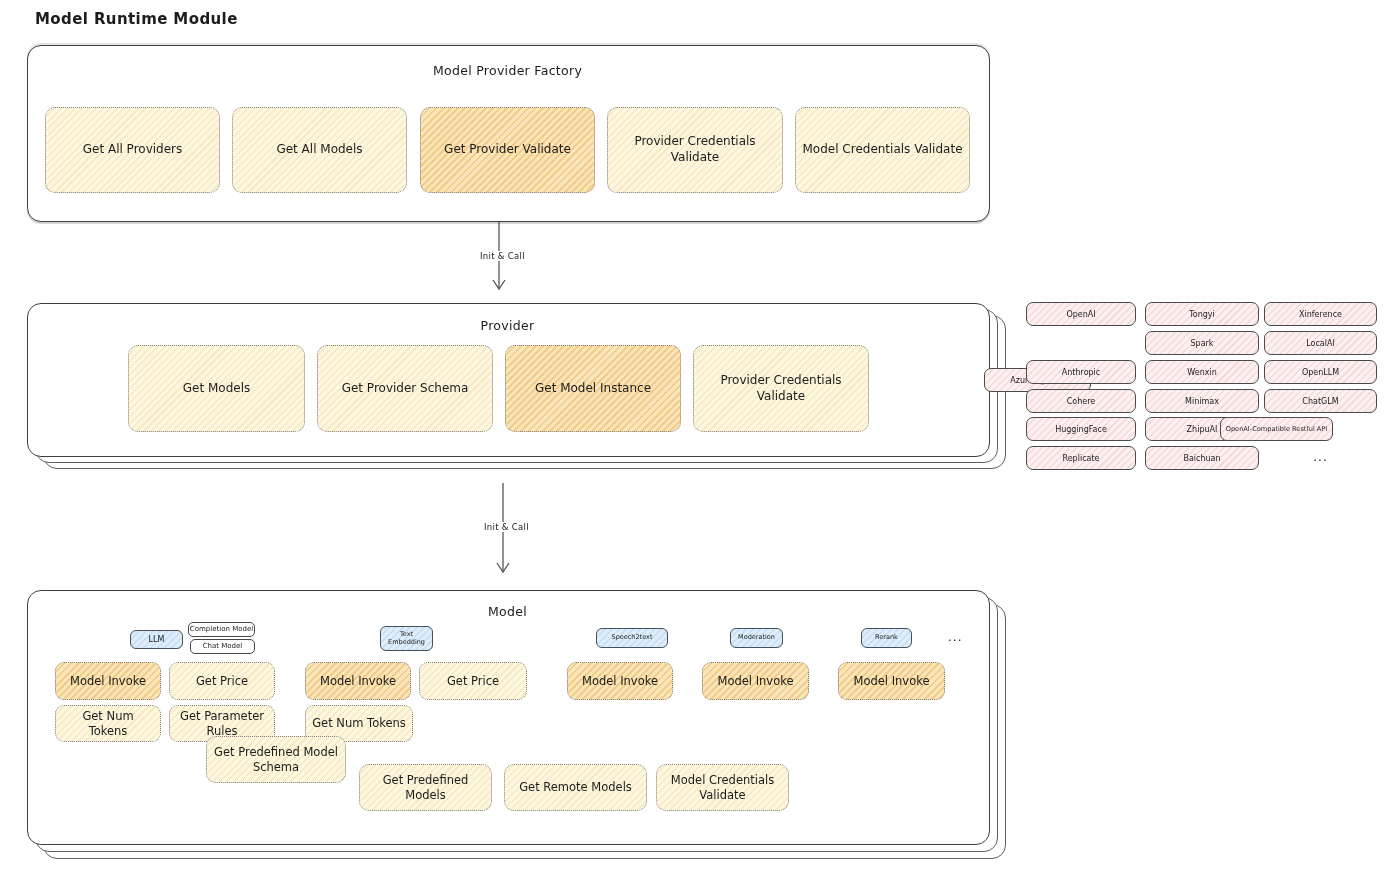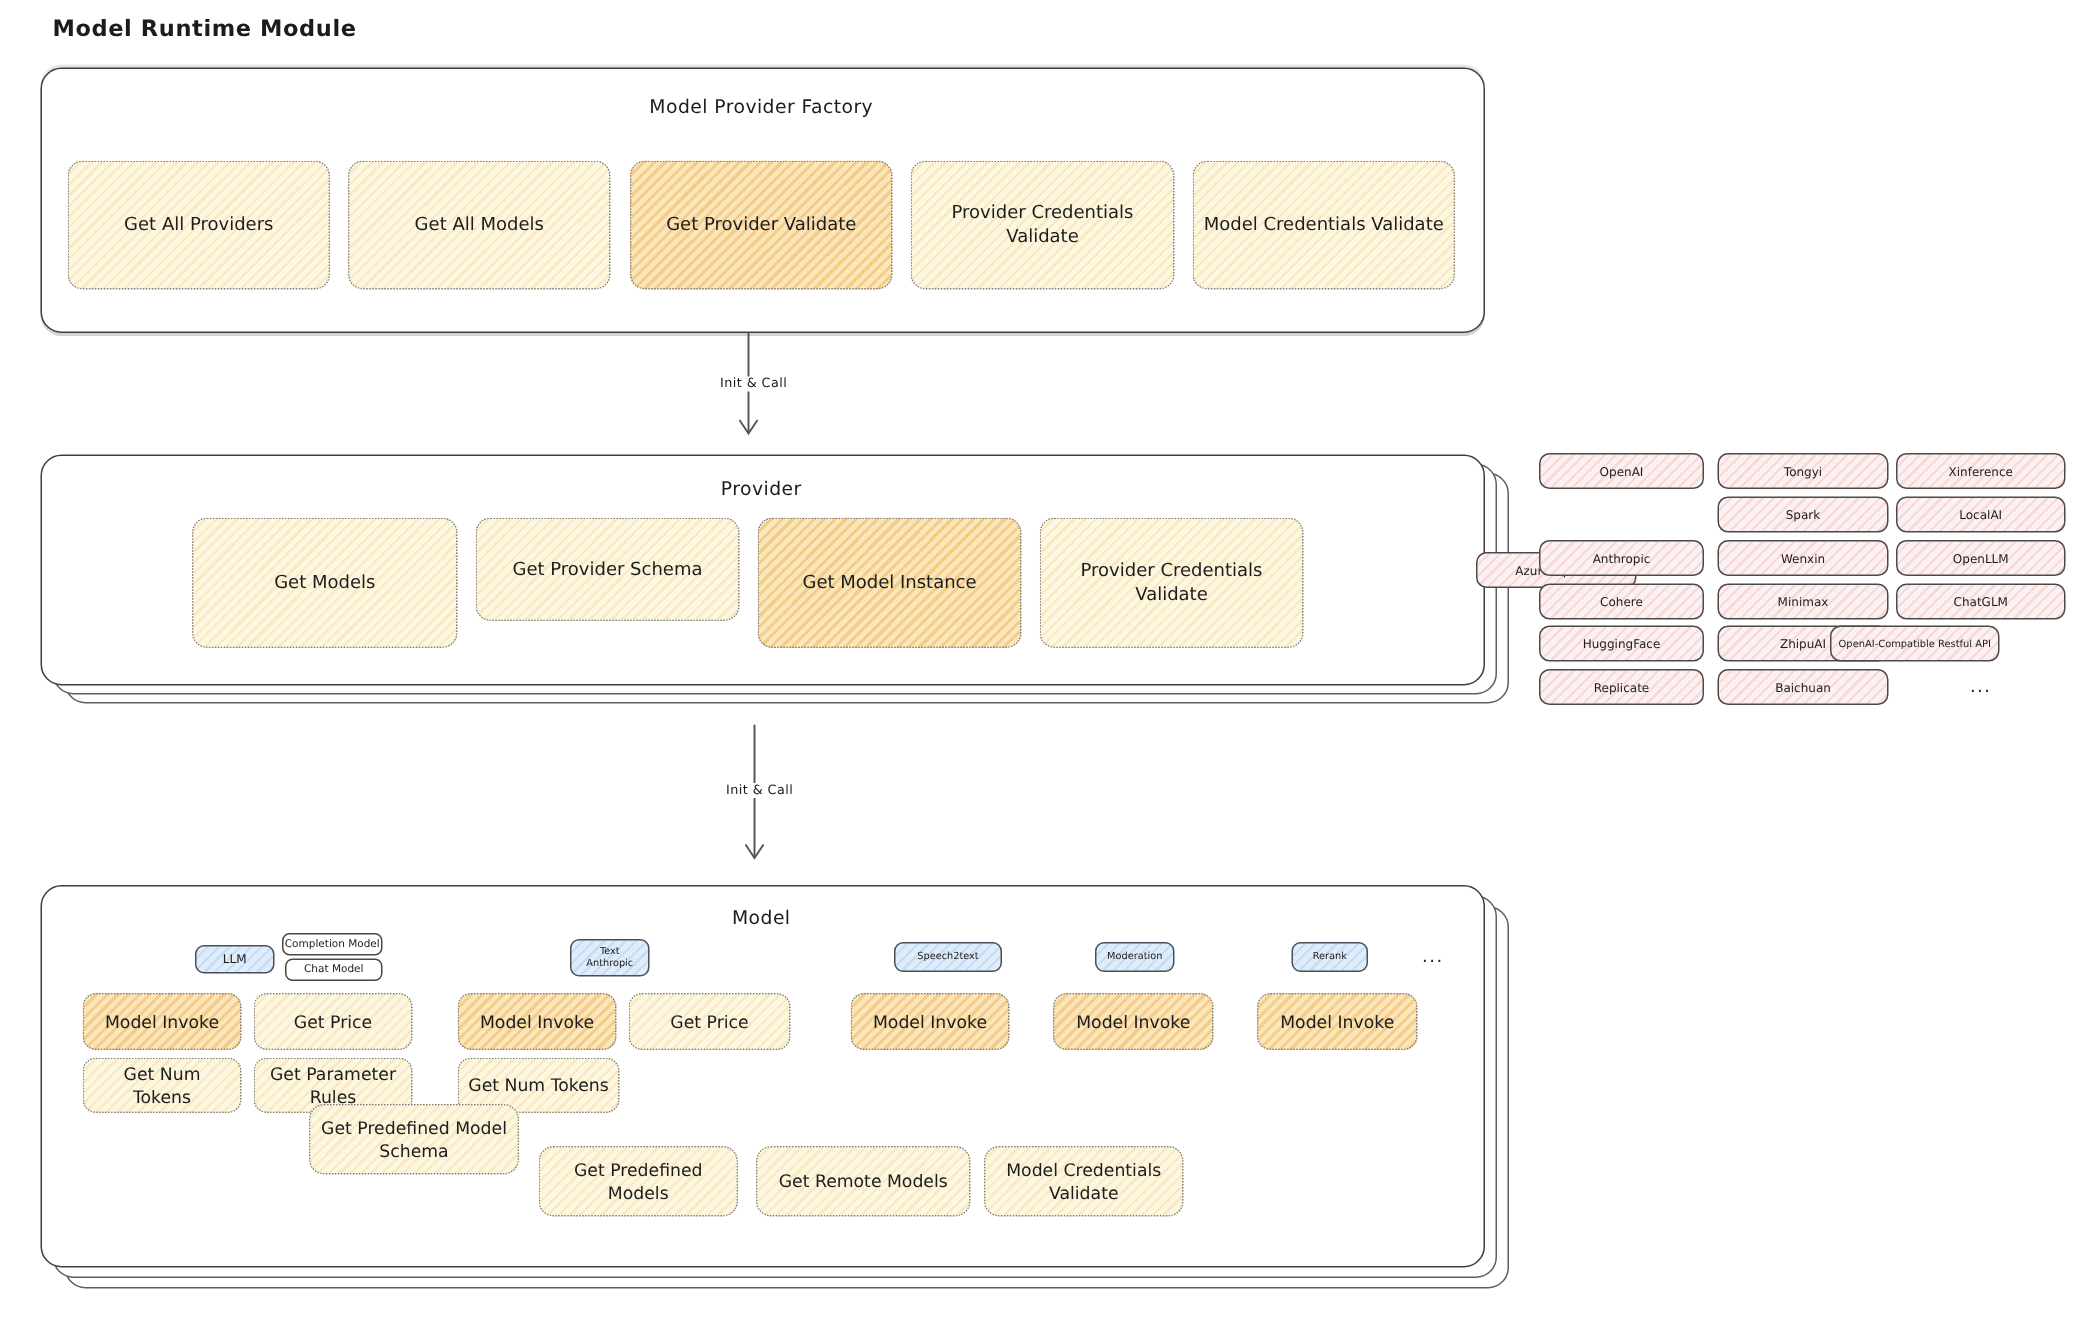--- a/index.html
+++ b/index.html
@@ -56,21 +56,21 @@
     <path d="M3 58 L9 67 L15 58" fill="none" stroke="#555" stroke-width="1.3"></path>
   </svg>
   <div class="arrow-label" style="left:477px;top:251px;">Init &amp; Call</div>
 
   <div class="backing" style="left:43px;top:315px;width:961px;height:152px;"></div>
   <div class="backing" style="left:35px;top:309px;width:961px;height:152px;"></div>
   <div class="bigbox" style="left:27px;top:303px;width:961px;height:152px;box-shadow:none;"></div>
   <div class="box-title" style="left:27px;top:318px;width:961px;">Provider</div>
 
   <div class="btn" style="left:128px;top:345px;width:177px;height:87px;">Get Models</div>
-  <div class="btn" style="left:317px;top:345px;width:176px;height:69px;">Get Provider Schema</div>
+  <div class="btn" style="left:317px;top:345px;width:176px;height:87px;">Get Provider Schema</div>
   <div class="btn hl" style="left:505px;top:345px;width:176px;height:87px;">Get Model Instance</div>
   <div class="btn" style="left:693px;top:345px;width:176px;height:87px;">Provider Credentials Validate</div>
 
   <div class="pinkbox" style="left:1026px;top:302px;width:110px;height:24px;">OpenAI</div>
   <div class="pinkbox" style="left:1145px;top:302px;width:114px;height:24px;">Tongyi</div>
   <div class="pinkbox" style="left:1264px;top:302px;width:113px;height:24px;">Xinference</div>
 
   <div class="pinkbox" style="left:984px;top:331px;width:107px;height:24px;margin-top:37px;">Azure OpenAI</div>
   <div class="pinkbox" style="left:1145px;top:331px;width:114px;height:24px;">Spark</div>
   <div class="pinkbox" style="left:1264px;top:331px;width:113px;height:24px;">LocalAI</div>
@@ -98,21 +98,21 @@
   <div class="arrow-label" style="left:481px;top:522px;">Init &amp; Call</div>
 
   <div class="backing" style="left:43px;top:604px;width:961px;height:253px;"></div>
   <div class="backing" style="left:35px;top:597px;width:961px;height:253px;"></div>
   <div class="bigbox" style="left:27px;top:590px;width:961px;height:253px;box-shadow:none;"></div>
   <div class="box-title" style="left:27px;top:604px;width:961px;">Model</div>
 
   <div class="tag" style="left:130px;top:630px;width:53px;height:19px;">LLM</div>
   <div class="tag plain" style="left:188px;top:622px;width:67px;height:15px;">Completion Model</div>
   <div class="tag plain" style="left:190px;top:639px;width:65px;height:15px;">Chat Model</div>
-  <div class="tag tiny" style="left:380px;top:626px;width:53px;height:25px;">Text Anthropic</div>
+  <div class="tag tiny" style="left:380px;top:626px;width:53px;height:25px;">Text Embedding</div>
   <div class="tag tiny" style="left:596px;top:628px;width:72px;height:20px;">Speech2text</div>
   <div class="tag tiny" style="left:730px;top:628px;width:53px;height:20px;">Moderation</div>
   <div class="tag tiny" style="left:861px;top:628px;width:51px;height:20px;">Rerank</div>
   <div class="dots" style="left:948px;top:630px;">...</div>
 
   <div class="btn hl small" style="left:55px;top:662px;width:106px;height:38px;border-radius:9px;">Model Invoke</div>
   <div class="btn small" style="left:169px;top:662px;width:106px;height:38px;border-radius:9px;">Get Price</div>
   <div class="btn hl small" style="left:305px;top:662px;width:106px;height:38px;border-radius:9px;">Model Invoke</div>
   <div class="btn small" style="left:419px;top:662px;width:108px;height:38px;border-radius:9px;">Get Price</div>
   <div class="btn hl small" style="left:567px;top:662px;width:106px;height:38px;border-radius:9px;">Model Invoke</div>

